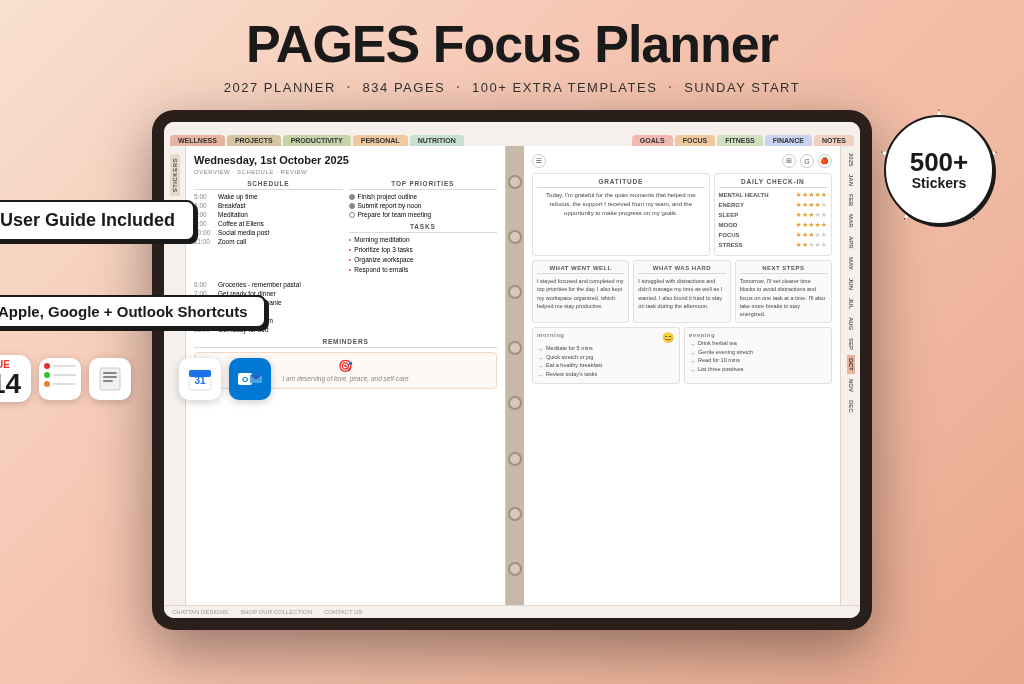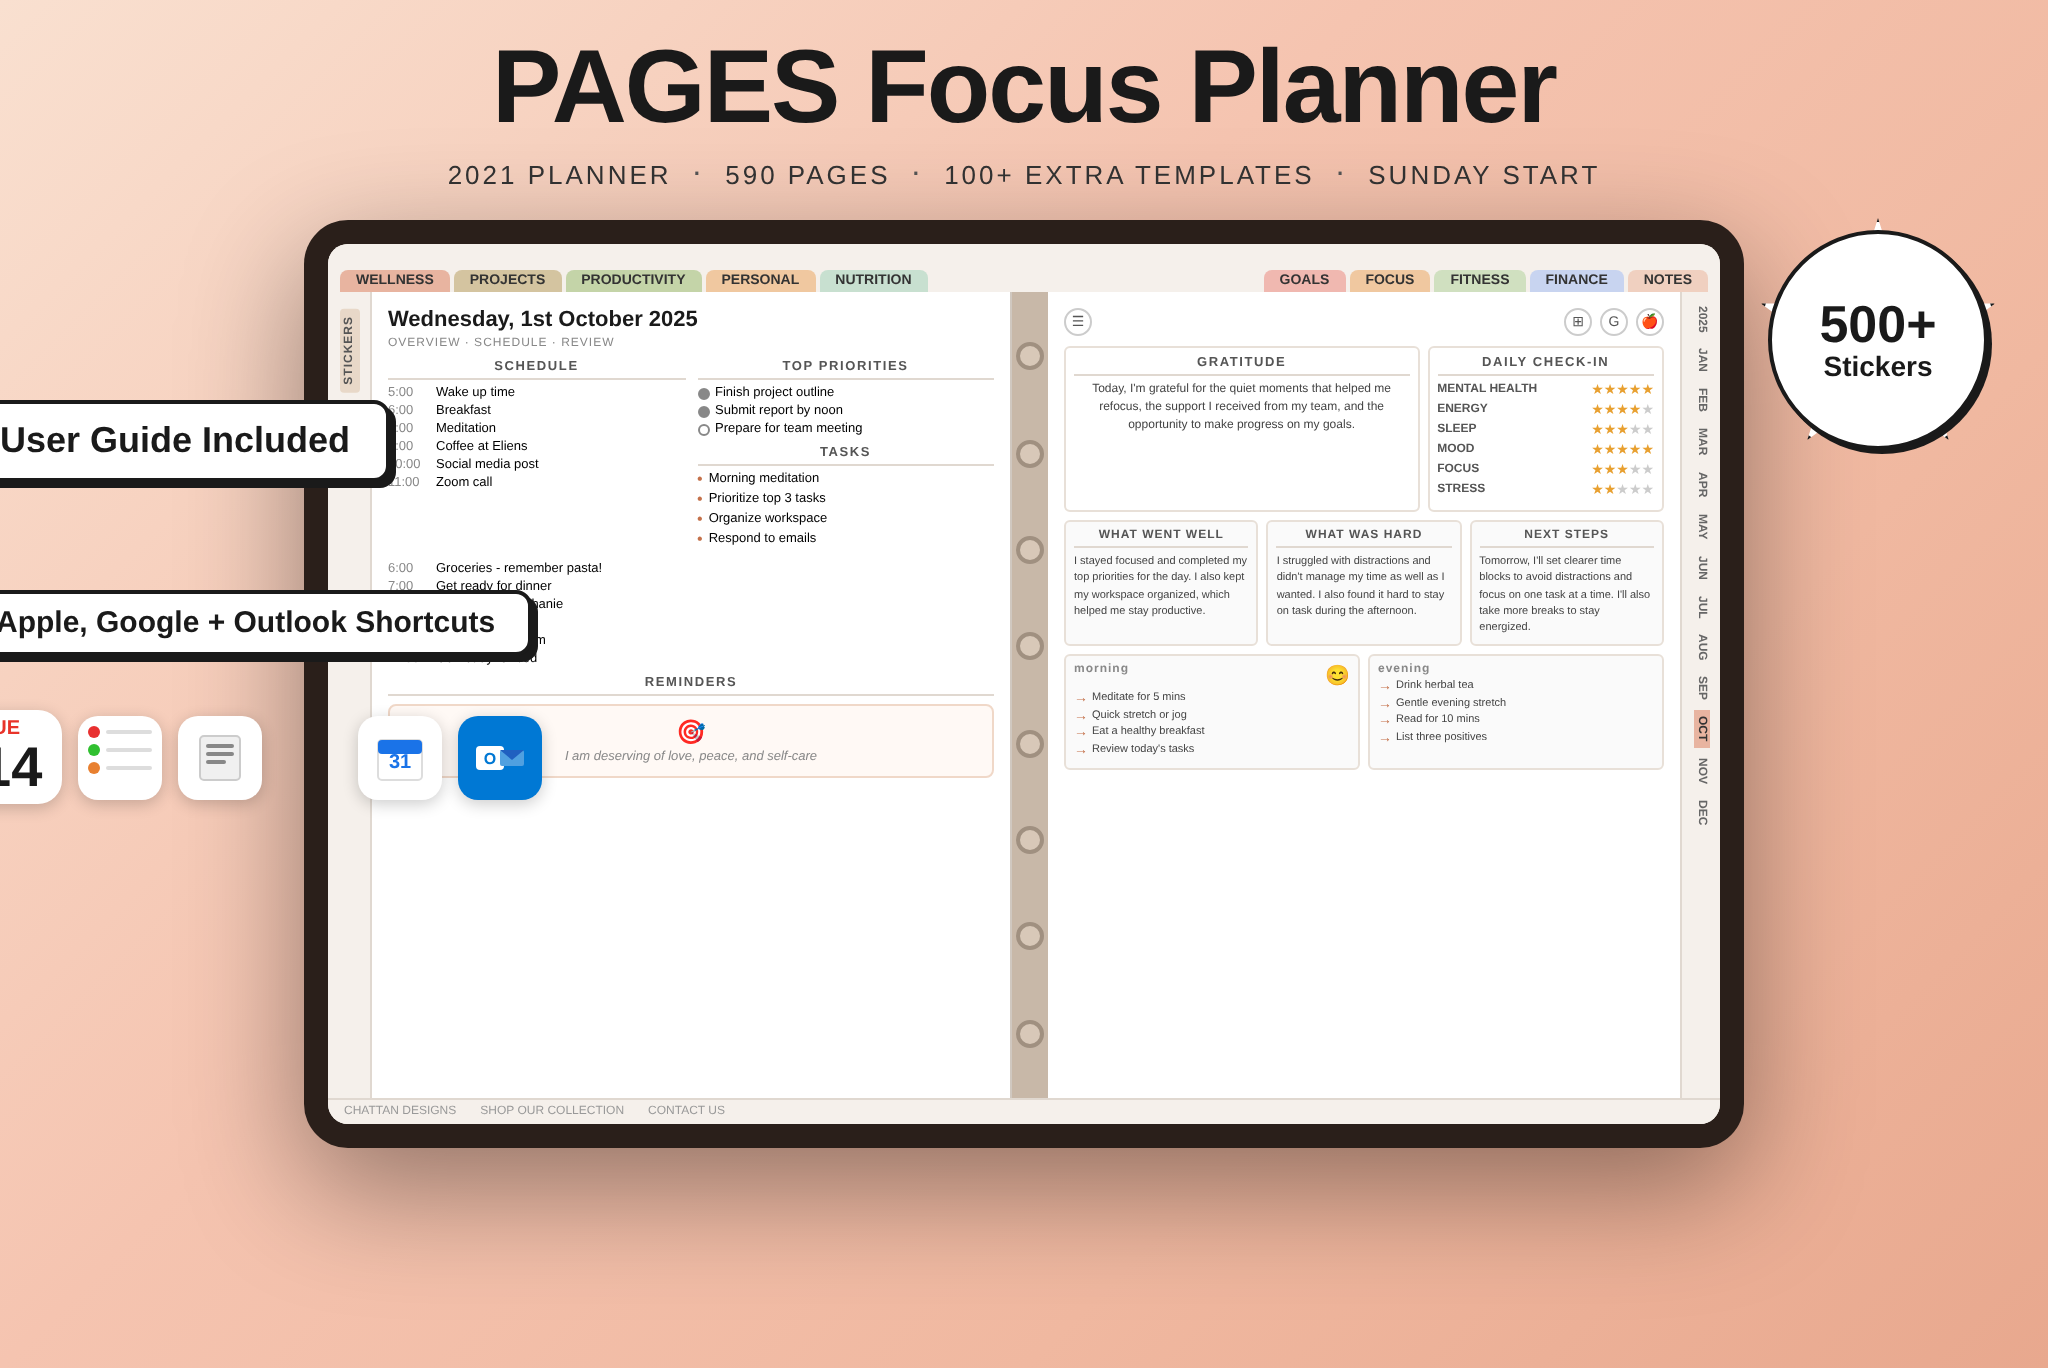--- a/index.html
+++ b/index.html
@@ -41,21 +41,21 @@
       font-size: 16px;
     }
 
     
     .tablet-container {
       position: absolute;
       top: 110px;
       left: 50%;
       transform: translateX(-50%);
       width: 720px;
-      height: 464px;
+      height: 520px;
     }
 
     .tablet-outer {
       background: #2a1f1a;
       border-radius: 22px;
       padding: 12px;
       width: 100%;
       height: 100%;
       box-shadow: 0 20px 60px rgba(0,0,0,0.4);
       position: relative;
@@ -616,23 +616,23 @@
       gap: 12px;
       border-top: 1px solid #e0d8d0;
     }
   </style>
 </head>
 <body>
 
 <h1 class="page-title">PAGES Focus Planner</h1>
 
 <div class="subtitle-row">
-  <span>2021 PLANNER</span>
+  <span>2027 PLANNER</span>
   <span class="subtitle-dot">·</span>
-  <span>590 PAGES</span>
+  <span>834 PAGES</span>
   <span class="subtitle-dot">·</span>
   <span>100+ EXTRA TEMPLATES</span>
   <span class="subtitle-dot">·</span>
   <span>SUNDAY START</span>
 </div>
 
 <div class="stickers-badge">
   <div class="sticker-burst">
     <span class="sticker-count">500+</span>
     <span class="sticker-label">Stickers</span>

